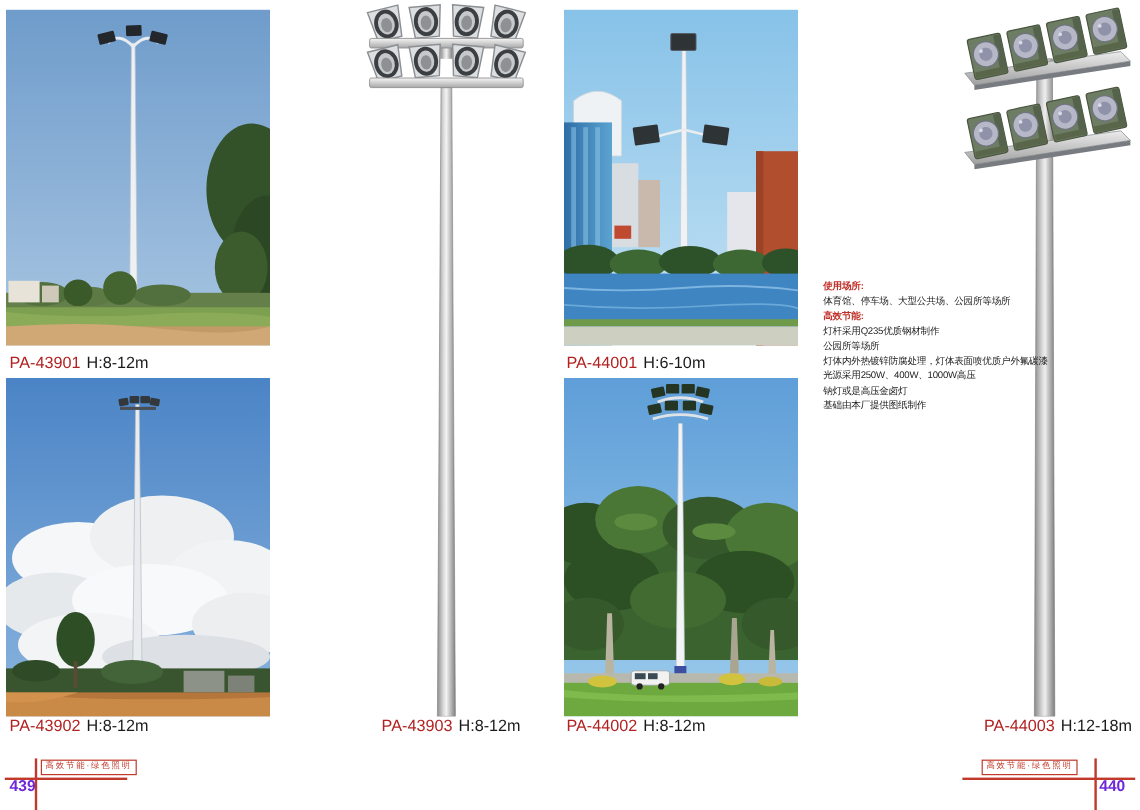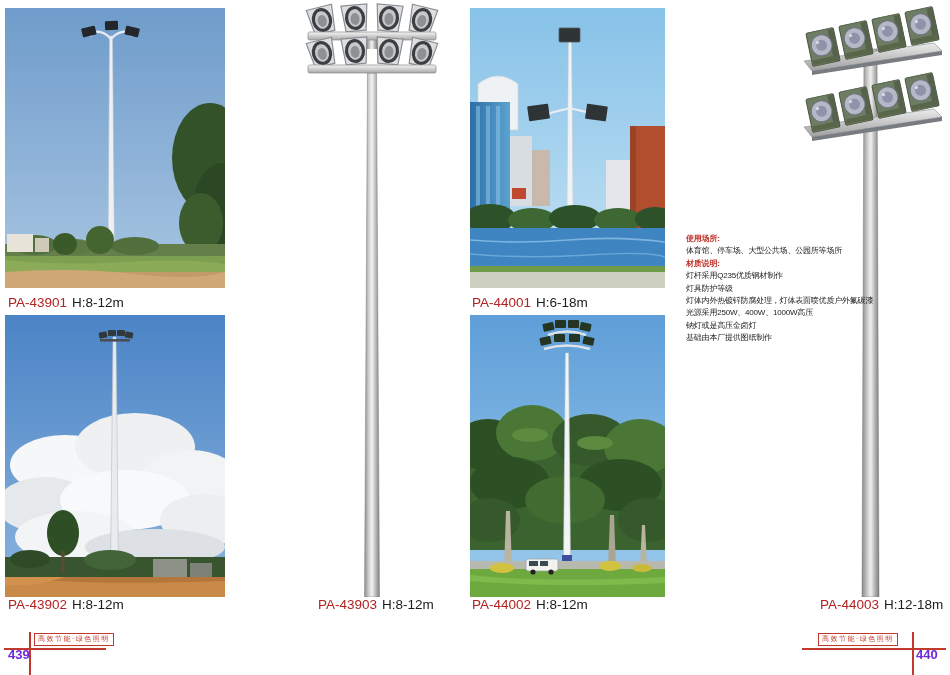--- a/index.html
+++ b/index.html
@@ -292,35 +292,35 @@
   <div class="plabel" style="left:8px;top:295px">
     <span class="pcode">PA-43901</span><span class="pheight">H:8-12m</span>
   </div>
   <div class="plabel" style="left:8px;top:597px">
     <span class="pcode">PA-43902</span><span class="pheight">H:8-12m</span>
   </div>
   <div class="plabel" style="left:318px;top:597px">
     <span class="pcode">PA-43903</span><span class="pheight">H:8-12m</span>
   </div>
   <div class="plabel" style="left:472px;top:295px">
-    <span class="pcode">PA-44001</span><span class="pheight">H:6-18m</span>
+    <span class="pcode">PA-44001</span><span class="pheight">H:6-10m</span>
   </div>
   <div class="plabel" style="left:472px;top:597px">
     <span class="pcode">PA-44002</span><span class="pheight">H:8-12m</span>
   </div>
   <div class="plabel" style="left:820px;top:597px">
     <span class="pcode">PA-44003</span><span class="pheight">H:12-18m</span>
   </div>
 
   <div class="specs">
     <div class="spec-title">使用场所:</div>
     <div class="spec-line">体育馆、停车场、大型公共场、公园所等场所</div>
-    <div class="spec-title">材质说明:</div>
+    <div class="spec-title">高效节能:</div>
     <div class="spec-line">灯杆采用Q235优质钢材制作</div>
-    <div class="spec-line">灯具防护等级</div>
+    <div class="spec-line">公园所等场所</div>
     <div class="spec-line">灯体内外热镀锌防腐处理，灯体表面喷优质户外氟碳漆</div>
     <div class="spec-line">光源采用250W、400W、1000W高压</div>
     <div class="spec-line">钠灯或是高压金卤灯</div>
     <div class="spec-line">基础由本厂提供图纸制作</div>
   </div>
 
   <span class="pagenum" style="left:8px;top:632px">439</span>
   <span class="slogan" style="left:34px;top:633px">高效节能·绿色照明</span>
   <div class="rule" style="left:4px;top:648px;width:102px"></div>
   <div class="vline" style="left:29px;top:632px;height:43px"></div>

